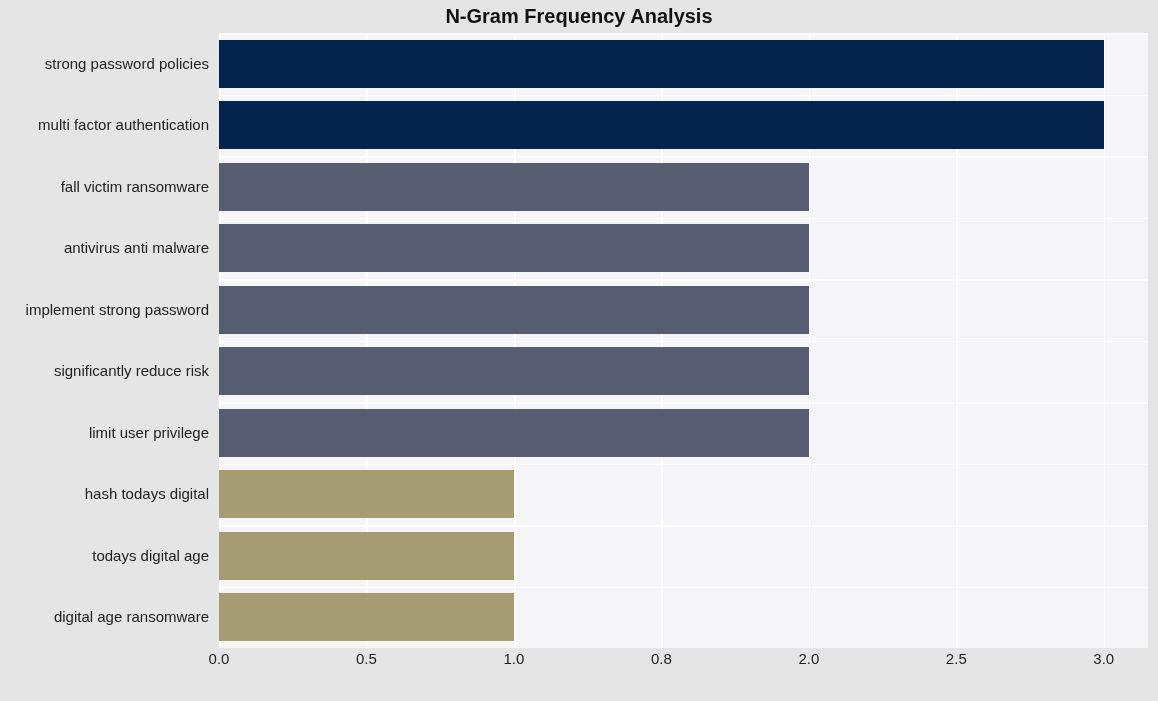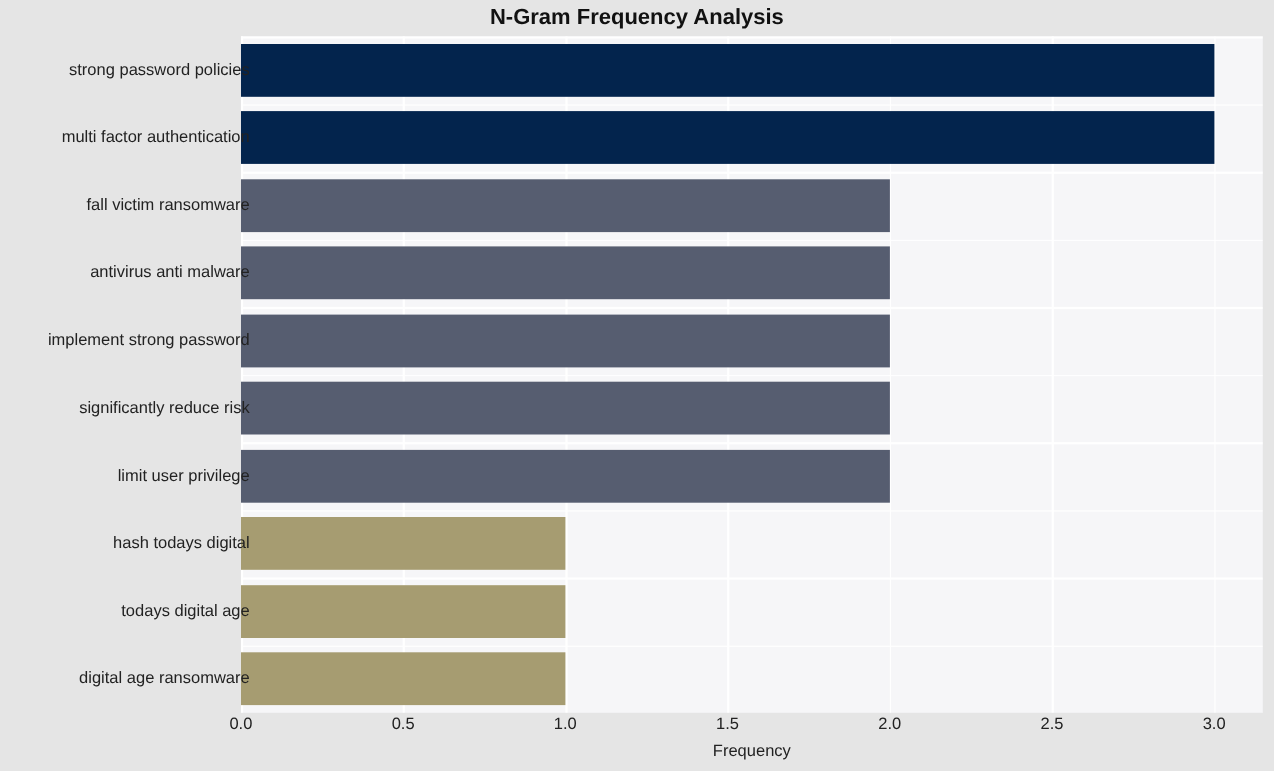--- a/index.html
+++ b/index.html
@@ -57,21 +57,20 @@
   .bar {
     position: absolute;
     height: 48px;
   }
   #y-labels {
     position: absolute;
     left: 0;
     top: 33px;
     width: 209px;
     height: 615px;
-    margin-left: 18px;
   }
   .ylabel {
     position: absolute;
     right: 0;
     width: 209px;
     text-align: right;
     font-size: 15px;
     color: #222222;
     line-height: 18px;
   }
@@ -151,21 +150,20 @@
       <div class="ylabel" style="top: 390.75px;">limit user privilege</div>
       <div class="ylabel" style="top: 452.25px;">hash todays digital</div>
       <div class="ylabel" style="top: 513.75px; padding-left: 44px;">todays digital age</div>
       <div class="ylabel" style="top: 575.25px;">digital age ransomware</div>
     </div>
 
   <div id="x-labels">
       <div class="xlabel" style="left: 0px;">0.0</div>
       <div class="xlabel" style="left: 147.46px;">0.5</div>
       <div class="xlabel" style="left: 294.921px;">1.0</div>
-      <div class="xlabel" style="left: 442.381px;">1.5</div>
+      <div class="xlabel" style="left: 442.381px;">0.8</div>
       <div class="xlabel" style="left: 589.841px;">2.0</div>
       <div class="xlabel" style="left: 737.302px;">2.5</div>
       <div class="xlabel" style="left: 884.762px;">3.0</div>
     </div>
 
-  <div id="x-axis-title">Frequency</div>
 
 </div>
 
 </body></html>

